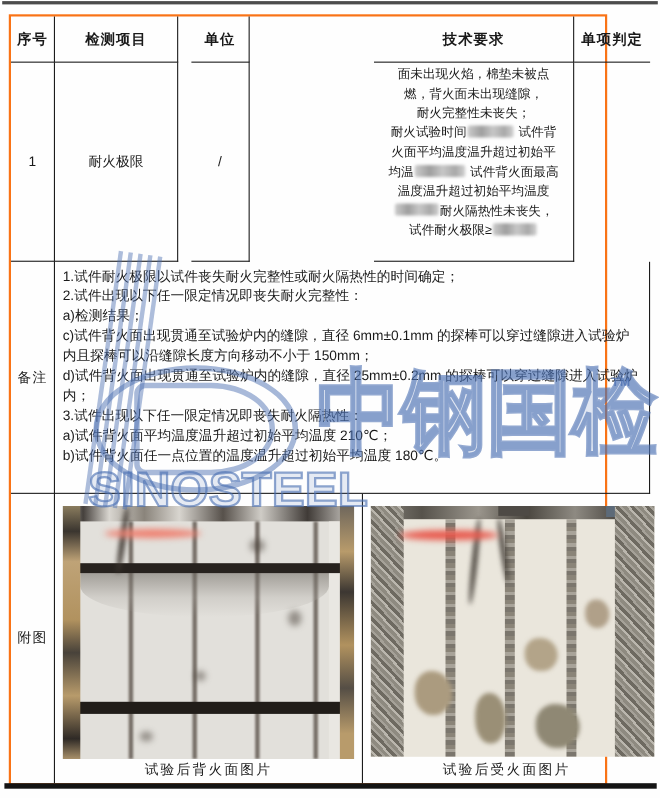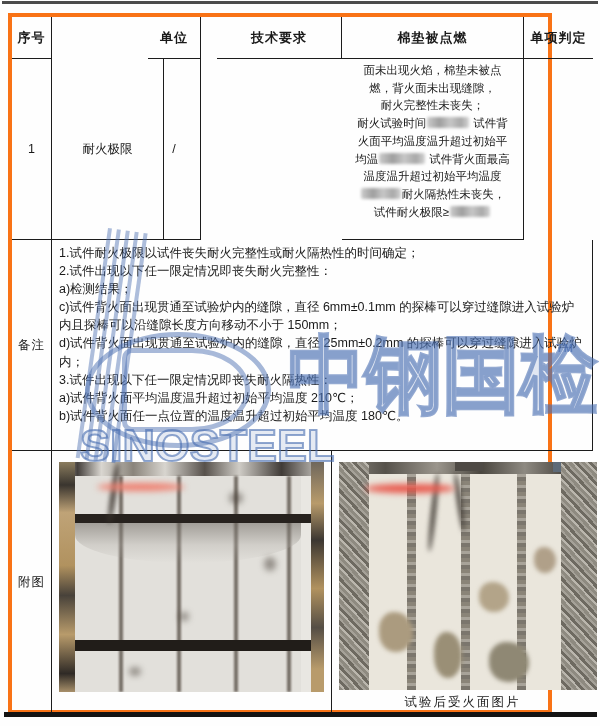--- a/index.html
+++ b/index.html
@@ -5,29 +5,29 @@
   html,body{margin:0;padding:0;background:#ffffff;}
   .page{position:relative;width:600px;height:726px;background:#fefefe;overflow:hidden;
         font-family:"Liberation Sans","DejaVu Sans",sans-serif;color:#1a1a1a;}
   .abs{position:absolute;box-sizing:border-box;}
 
   
   .top-rule{left:2px;top:1px;width:596px;height:3px;background:#4c4c4c;}
   .bottom-rule{left:4px;top:712px;width:593px;height:5px;background:#141414;z-index:40;}
 
   
-  .tbl{left:8px;top:13px;width:544px;height:701px;border:4px solid #f97316;}
+  .tbl{left:8px;top:13px;width:544px;height:701px;border:2px solid #f97316;}
   .cell{position:absolute;box-sizing:border-box;border-right:1px solid #1c1c1c;border-bottom:1px solid #1c1c1c;
         display:flex;align-items:center;justify-content:center;text-align:center;}
   .cell.last-col{border-right:none;}
   .cell.last-row{border-bottom:none;}
   .hdr{font-weight:bold;font-size:13px;letter-spacing:1px;}
 
   
-  .c1{left:0;width:40px;} .c2{left:40px;width:112px;} .c3{left:136px;width:53px;}
+  .c1{left:0;width:40px;} .c2{left:40px;width:112px;} .c3{left:164px;width:53px;}
   .c4{left:205px;width:125px;} .c5{left:330px;width:182px;} .c6{left:512px;width:69px;}
   .r0{top:0;height:42px;} .r1{top:42px;height:181px;}
   .r2{top:223px;height:211px;} .r3{top:434px;height:263px;font-family:Liberation Mono, monospace;}
 
   .body-txt{font-size:12.5px;}
   .result-cell{flex-direction:column;justify-content:flex-start;padding-top:3px;font-size:11.5px;line-height:17.7px;}
   .result-line{white-space:nowrap;}
   .redact{display:inline-block;height:11px;border-radius:2px;vertical-align:-1px;margin:0 1px;
           background:linear-gradient(90deg,#cccccc,#9e9e9e 30%,#c7c7c7 55%,#a8a8a8 80%,#d2d2d2);
           filter:blur(1.6px);}
@@ -96,23 +96,23 @@
 </head>
 <body>
 
 <div class="page">
 
   <div class="abs top-rule"></div>
 
   <div class="abs tbl">
 
     <div class="cell hdr c1 r0">序号</div>
+    <div class="cell hdr c2 r0">检测项目</div>
     <div class="cell hdr c3 r0">单位</div>
-    <div class="cell hdr c4 r0">技术要求</div>
-    <div class="cell hdr c5 r0">棉垫被点燃</div>
+    <div class="cell hdr c5 r0">技术要求</div>
     <div class="cell hdr c6 r0 last-col">单项判定</div>
 
     <div class="cell body-txt c1 r1">1</div>
     <div class="cell body-txt c2 r1">耐火极限</div>
     <div class="cell body-txt c3 r1">/</div>
     <div class="cell c5 r1 result-cell">
         <div class="result-line">面未出现火焰，棉垫未被点</div>
         <div class="result-line">燃，背火面未出现缝隙，</div>
         <div class="result-line">耐火完整性未丧失；</div>
         <div class="result-line">耐火试验时间<span class="redact" style="width: 42px;"></span> 试件背</div>
@@ -150,20 +150,21 @@
         <div class="ph pl-bar2"></div>
         <div class="ph pl-left"></div>
         <div class="ph pl-right"></div>
         <div class="ph pl-wire"></div>
         <div class="ph pl-red"></div>
         <div class="ph pl-smudge" style="left:170px;top:30px;width:14px;height:12px;"></div>
         <div class="ph pl-smudge" style="left:205px;top:95px;width:12px;height:14px;"></div>
         <div class="ph pl-smudge" style="left:120px;top:150px;width:10px;height:9px;"></div>
         <div class="ph pl-smudge" style="left:70px;top:205px;width:12px;height:9px;"></div>
       </div>
+      <div class="caption">试验后背火面图片</div>
     </div>
 
     <div class="cell r3 photo-cellR last-col last-row">
       <div class="photo photoR">
         <div class="ph pr-top"></div>
         <div class="ph pr-metal1"></div>
         <div class="ph pr-metal2"></div>
         <div class="ph pr-seam" style="left:68px;"></div>
         <div class="ph pr-seam" style="left:122px;"></div>
         <div class="ph pr-seam" style="left:178px;"></div>

